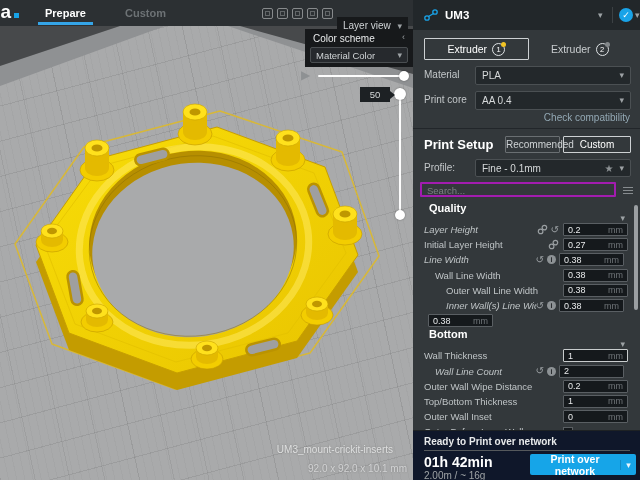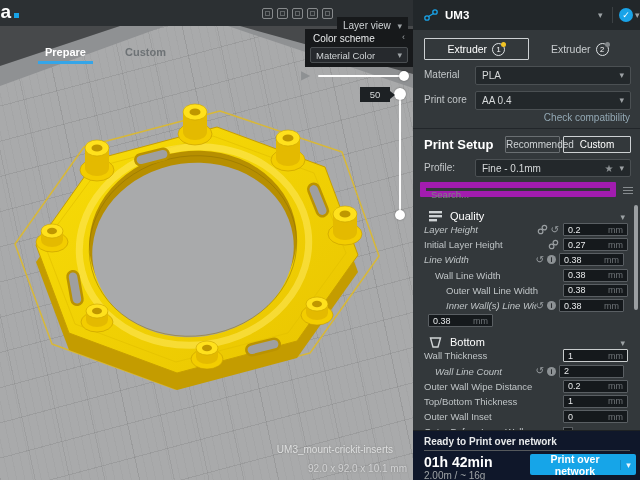--- a/index.html
+++ b/index.html
@@ -17,21 +17,21 @@
   .wedge { position:absolute; left:0; top:0; width:413px; height:480px; pointer-events:none; }
   #wedge-tl-mid  { background:#8f9193; clip-path:polygon(0 26px,165px 26px,0 86px); }
   #wedge-tl-dark { background:#47494b; clip-path:polygon(0 26px,120px 26px,0 66px); }
   #wedge-tr-mid  { background:#8f9193; clip-path:polygon(228px 26px,413px 26px,413px 88px); }
   #wedge-tr-dark { background:#47494b; clip-path:polygon(240px 26px,413px 26px,413px 74px); }
 
   
   #topbar { position:absolute; left:0; top:0; width:413px; height:26px; background:#2c3033; z-index:30; }
   #logo { position:absolute; left:-8px; top:1px; color:#fff; font-size:19px; font-weight:bold; letter-spacing:1px; }
   #logo .dot { display:inline-block; width:5px; height:5px; background:#17a2e6; margin-left:2px; }
-  .top-tab { position:absolute; top:0; height:26px; line-height:26px; font-size:11px; font-weight:bold;margin-top:39px; }
+  .top-tab { position:absolute; top:0; height:26px; line-height:26px; font-size:11px; font-weight:bold; }
   #tab-prepare { left:45px; color:#ffffff; }
   #tab-prepare::after { content:""; position:absolute; left:-7px; right:-7px; bottom:1px; height:3px; background:#35a5e8; }
   #tab-monitor { left:125px; color:#6d7275; }
   #view-tools { position:absolute; left:262px; top:8px; display:flex; gap:4px; opacity:.55; }
   .vtool { width:11px; height:11px; border:1px solid #d2d4d5; border-radius:2px; position:relative; }
   .vtool::after { content:""; position:absolute; left:2px; top:2px; right:2px; bottom:2px; border:1px solid #d2d4d5; opacity:.6; }
   #view-mode-dd { position:absolute; left:337px; top:4px; width:71px; height:18px; background:#17191b; color:#cfd3d5;
     font-size:10px; line-height:18px; padding:0 6px; display:flex; justify-content:space-between; align-items:center;margin-top:13px; }
   .chev { color:#9da2a5; font-size:9px; line-height:1; }
 
@@ -85,28 +85,28 @@
   #print-setup-title { position:absolute; left:11px; top:137px; font-size:13px; font-weight:bold; color:#fff; }
   .mode-btn { position:absolute; top:136px; height:17px; font-size:10px; text-align:center; line-height:15px; border-radius:1px; }
   #mode-recommended { left:92px; width:55px; border:1px solid #6a6f72; color:#cfd3d5; }
   #mode-custom { left:150px; width:68px; border:1px solid #cdd1d3; color:#fff; }
 
   #profile-row { top:159px; }
   #profile-row .dd { height:18px; }
   .star { color:#8d9295; font-size:10px; margin-left:auto; }
   #profile-row .chev { margin-left:6px; }
 
-  #search-box { position:absolute; left:7px; top:182px; width:196px; height:15px; border:6px solid #a21caf; border-radius:1px;
+  #search-box { position:absolute; left:7px; top:182px; width:196px; height:15px; border:2px solid #a21caf; border-radius:1px;
     color:#7c8184; font-size:9.5px; line-height:13px; padding:0 5px; }
   #filter-icon { position:absolute; left:210px; top:185px; width:10px; height:9px; opacity:.8; }
   #filter-icon div { height:1px; background:#9da2a5; margin-top:2px; }
 
   
   #settings-list { position:absolute; left:0; top:202px; width:220px; height:228px; overflow:hidden; }
-  .sec-head { height:20px; display:flex; align-items:flex-end; padding:0 8px 0 16px; color:#fff; font-size:11px; font-weight:normal; }
+  .sec-head { height:20px; display:flex; align-items:flex-start; padding:0 8px 0 16px; color:#fff; font-size:11px; font-weight:bold;flex-direction:column; }
   .sec-head .sec-icon { width:13px; height:11px; margin-right:8px; }
   .sec-head .chev { margin-left:auto; }
   .srow { height:15.2px; display:flex; align-items:center; padding-left:11px; }
   .slabel { font-size:9.5px; color:#bfc4c6; white-space:nowrap; overflow:hidden; flex:1; }
   .slabel.it { font-style:italic; }
   .sicons { display:flex; align-items:center; gap:3px; margin-right:4px; }
   .icon-revert { color:#9a9fa2; font-size:10px; line-height:1; }
   .icon-info { width:9px; height:9px; border-radius:50%; background:#8d9295; color:#26292c; font-size:7px; font-weight:bold;
     text-align:center; line-height:9px; font-style:normal; }
   .sinput { width:65px; height:13px; border:1px solid #5a5f63; border-radius:1px; background:#15191c;

